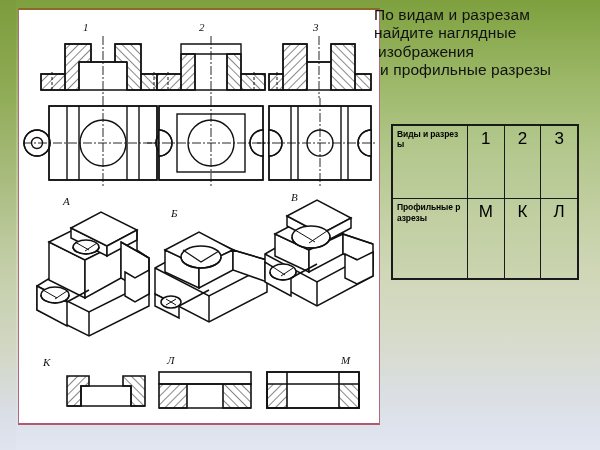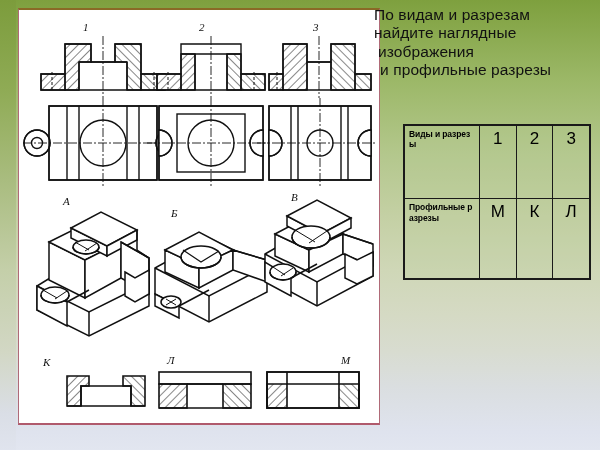--- a/index.html
+++ b/index.html
@@ -38,21 +38,21 @@
     position:absolute;left:374px;top:6px;width:228px;
     color:#111;font-size:15.5px;line-height:1.18;
     font-weight:400;letter-spacing:0.1px;
   }
   #heading .ln{display:block;white-space:nowrap;}
   #heading .ind1{padding-left:4px;}
   #heading .ind2{padding-left:6px;}
 
   
   #tbl-wrap{
-    position:absolute;left:403px;top:124px;width:188px;height:156px;
+    position:absolute;left:391px;top:124px;width:188px;height:156px;
     border:1.5px solid #1a1a1a;box-sizing:border-box;
     background:rgba(185,203,150,0.25);
   }
   table.matrix{
     width:100%;height:100%;border-collapse:collapse;
     table-layout:fixed;
   }
   table.matrix td{
     border:1px solid #1a1a1a;
     padding:3px 4px;

